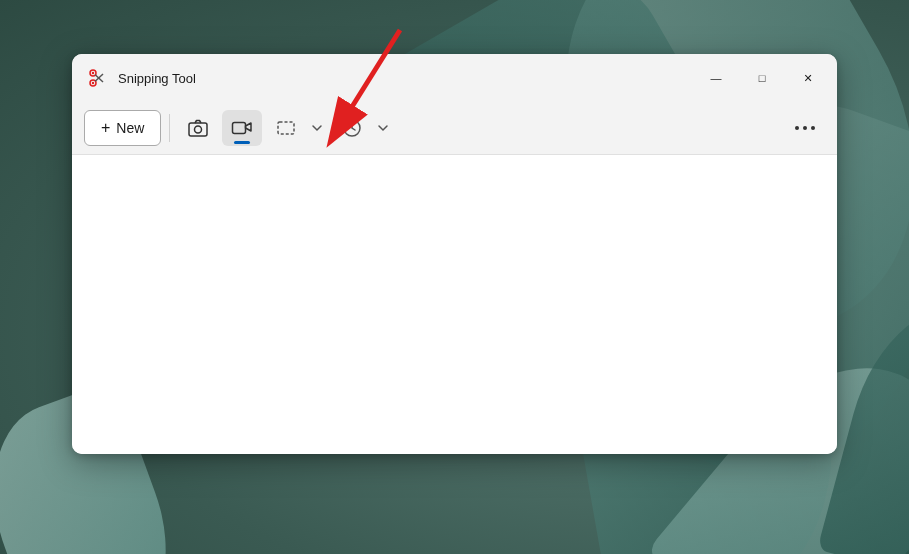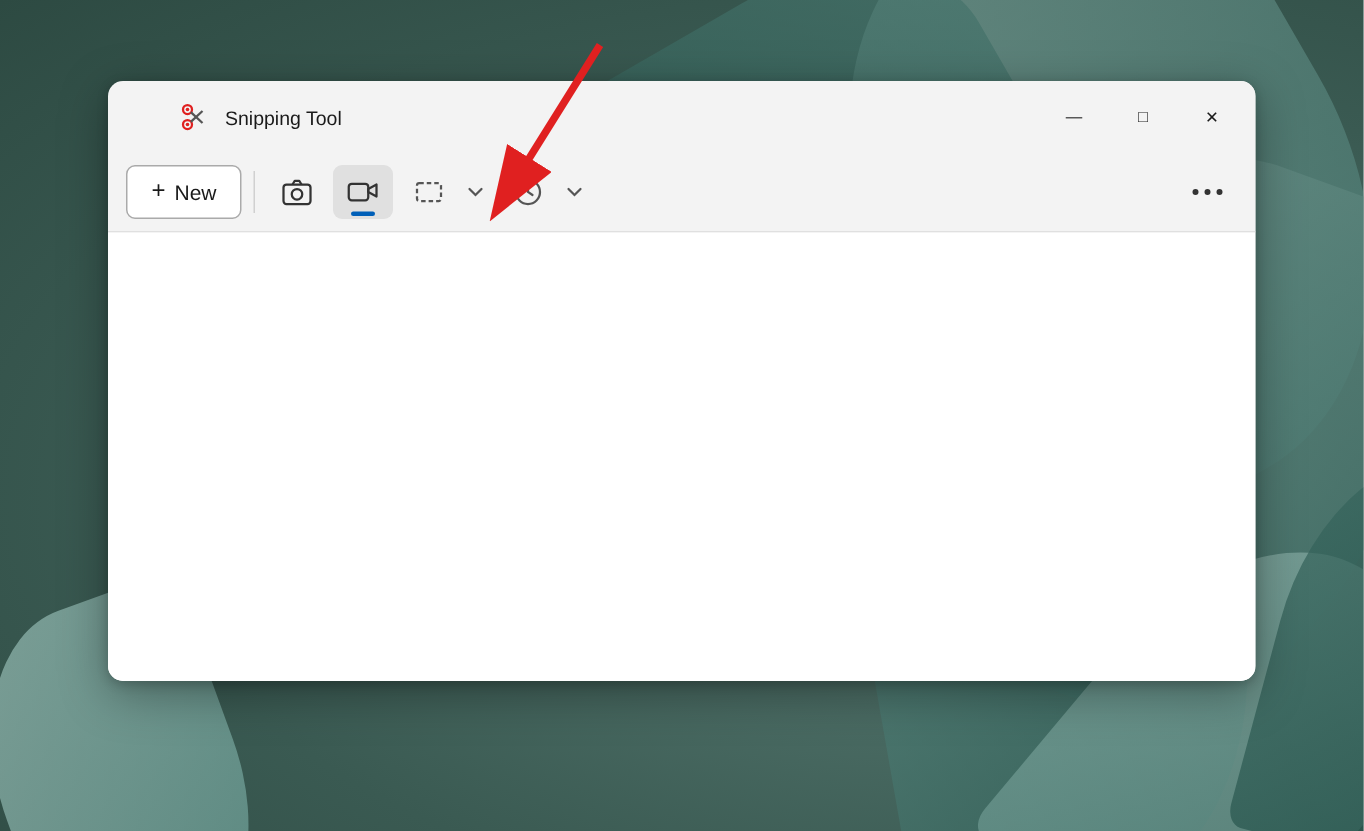--- a/index.html
+++ b/index.html
@@ -86,21 +86,20 @@
     }
 
     
     .title-bar {
       display: flex;
       align-items: center;
       padding: 0 16px;
       height: 48px;
       background: #f3f3f3;
       flex-shrink: 0;
-      margin-left: 32px;
     }
 
     .title-bar-left {
       display: flex;
       align-items: center;
       gap: 10px;
       flex: 1;
     }
 
     .app-icon {

